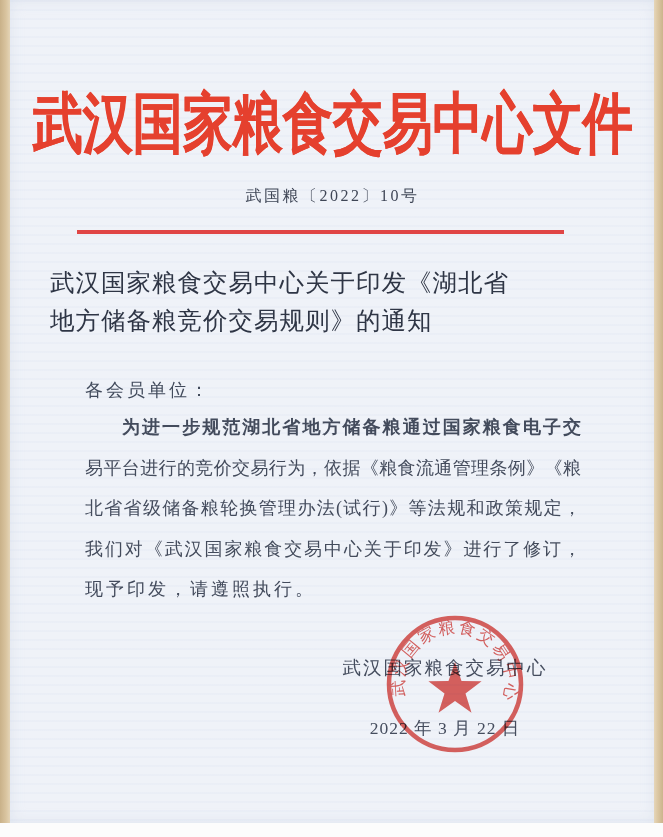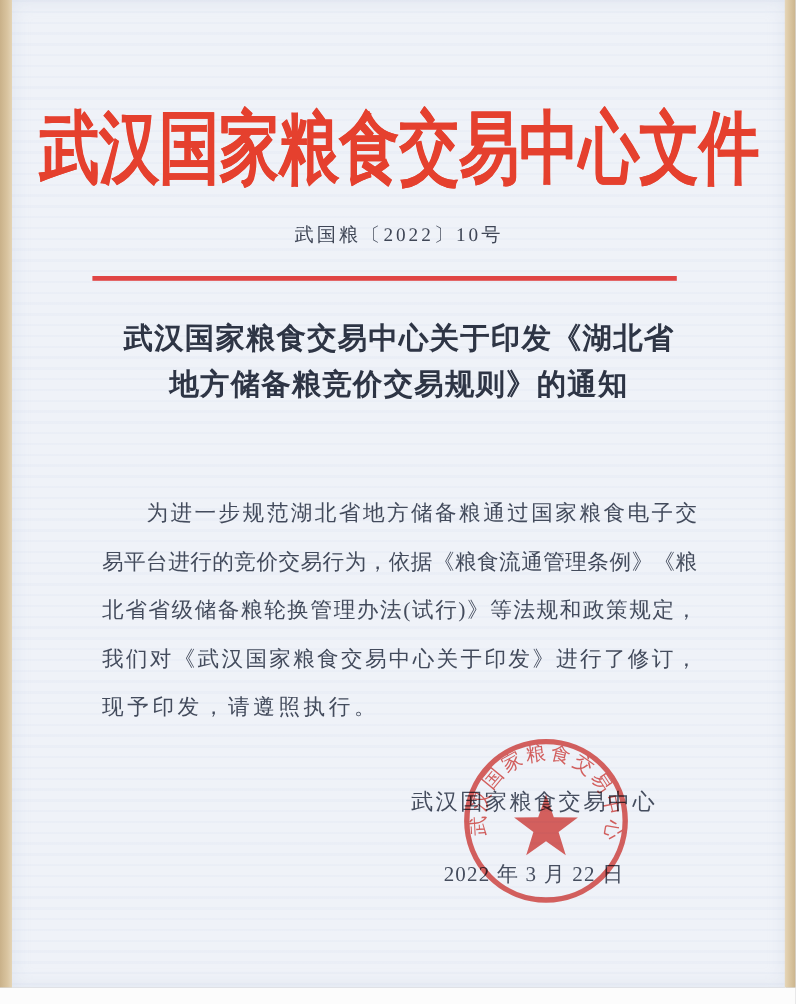--- a/index.html
+++ b/index.html
@@ -6,21 +6,22 @@
   html, body { width: 663px; height: 837px; }
   body {
     font-family: "Liberation Serif", "DejaVu Serif", serif;
     background: #fdfdfd;
     overflow: hidden;
   }
   .scan {
     position: relative;
     width: 663px;
     height: 837px;
-    background: #a3a3a3;
+    background: #0f172a;
+    border-radius: 19px;
   }
   
   .page {
     position: absolute;
     left: 10px;
     top: 0;
     width: 645px;
     height: 823px;
     background:
       repeating-linear-gradient(to bottom,
@@ -71,23 +72,23 @@
   .red-rule {
     position: absolute;
     left: 67px; top: 230px;
     width: 487px; height: 3.5px;
     background: var(--rule-red, #e04545);
   }
   .doc-title {
     position: absolute;
     left: 40px; top: 264px;
     width: 565px;
-    text-align: center;
+    text-align: left;
     font-size: 24.5px;
-    font-weight: bold;
+    font-weight: normal;
     line-height: 38px;
     color: #2e3545;
     letter-spacing: 1px;
   }
   .salutation {
     position: absolute;
     left: 75px; top: 378px;
     font-size: 18px;
     letter-spacing: 3px;
     color: #414a5b;
@@ -99,21 +100,21 @@
     font-size: 18px;
     line-height: 40.5px;
     color: #434b5c;
   }
   .body-line {
     text-align: justify;
     text-align-last: justify;
     height: 40.5px;
     overflow: hidden;
   }
-  .body-line.first { text-indent: 37px; }
+  .body-line.first { text-indent: 37px; font-weight: bold; }
   .body-line.last { text-align: center; text-align-last: left; letter-spacing: 3px; }
 
   .signature-block {
     position: absolute;
     left: 322px; top: 655px;
     width: 226px;
     text-align: center;
     color: #454d5e;
   }
   .signature-name {
@@ -146,20 +147,21 @@
 
     <div class="doc-number">武国粮〔2022〕10号</div>
 
     <div class="red-rule"></div>
 
     <div class="doc-title">
       <div>武汉国家粮食交易中心关于印发《湖北省</div>
       <div>地方储备粮竞价交易规则》的通知</div>
     </div>
 
+    <div class="salutation">各会员单位：</div>
 
     <div class="body-text">
       <div class="body-line first">为进一步规范湖北省地方储备粮通过国家粮食电子交</div>
       <div class="body-line">易平台进行的竞价交易行为，依据《粮食流通管理条例》《粮</div>
       <div class="body-line">北省省级储备粮轮换管理办法(试行)》等法规和政策规定，</div>
       <div class="body-line">我们对《武汉国家粮食交易中心关于印发》进行了修订，</div>
       <div class="body-line last">现予印发，请遵照执行。</div>
     </div>
 
     <div class="signature-block">

